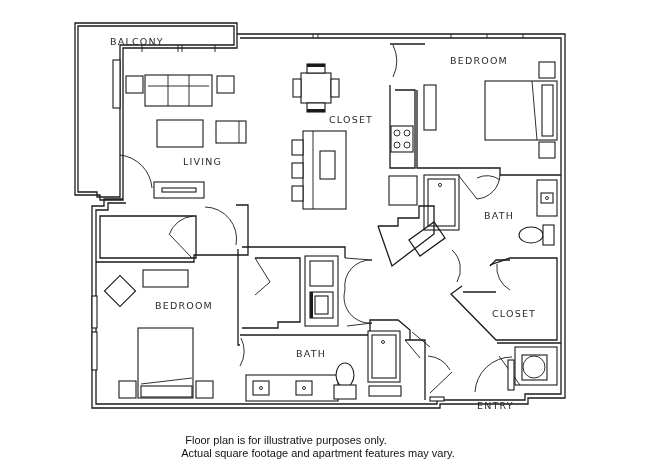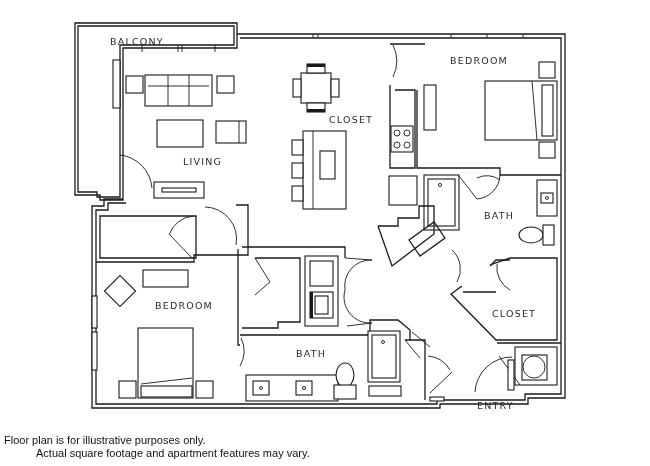--- a/index.html
+++ b/index.html
@@ -3,21 +3,21 @@
 <meta charset="utf-8">
 <style>
   html, body { margin: 0; padding: 0; background: #ffffff; }
   body { width: 650px; height: 466px; position: relative; overflow: hidden; font-family: "Liberation Sans", sans-serif; }
   #plan { position: absolute; left: 0; top: 0; width: 650px; height: 466px; }
   #plan .w { fill: none; stroke: #1a1a1a; stroke-width: 1.3; }
   #plan .f { fill: #ffffff; stroke: #1a1a1a; stroke-width: 1.1; }
   #plan .t { fill: none; stroke: #1a1a1a; stroke-width: 0.9; }
   #plan .dk { fill: #1a1a1a; }
   .room-label { position: absolute; font-family: "DejaVu Sans", sans-serif; font-size: 9.5px; letter-spacing: 1.2px; color: #2a2a2a; white-space: nowrap; }
-  .disclaimer { position: absolute; left: 4px; width: 548px; font-family: "Liberation Sans", sans-serif; font-size: 11px; color: #111; line-height: 13px; }
+  .disclaimer { position: absolute; left: 12px; width: 548px; text-align: center; font-family: "Liberation Sans", sans-serif; font-size: 11px; color: #111; line-height: 13px; }
 </style>
 </head>
 <body>
 
 <svg id="plan" viewBox="0 0 650 466" xmlns="http://www.w3.org/2000/svg">
 
   <g>
     <path class="w" d="M75,23 L237,23 L237,48 L123,48 L123,200 L100,200 L100,195 L75,195 Z"></path>
     <path class="w" d="M78,26 L234,26 L234,45 L120,45 L120,197 L97,197 L97,192 L78,192 Z"></path>
   </g>

